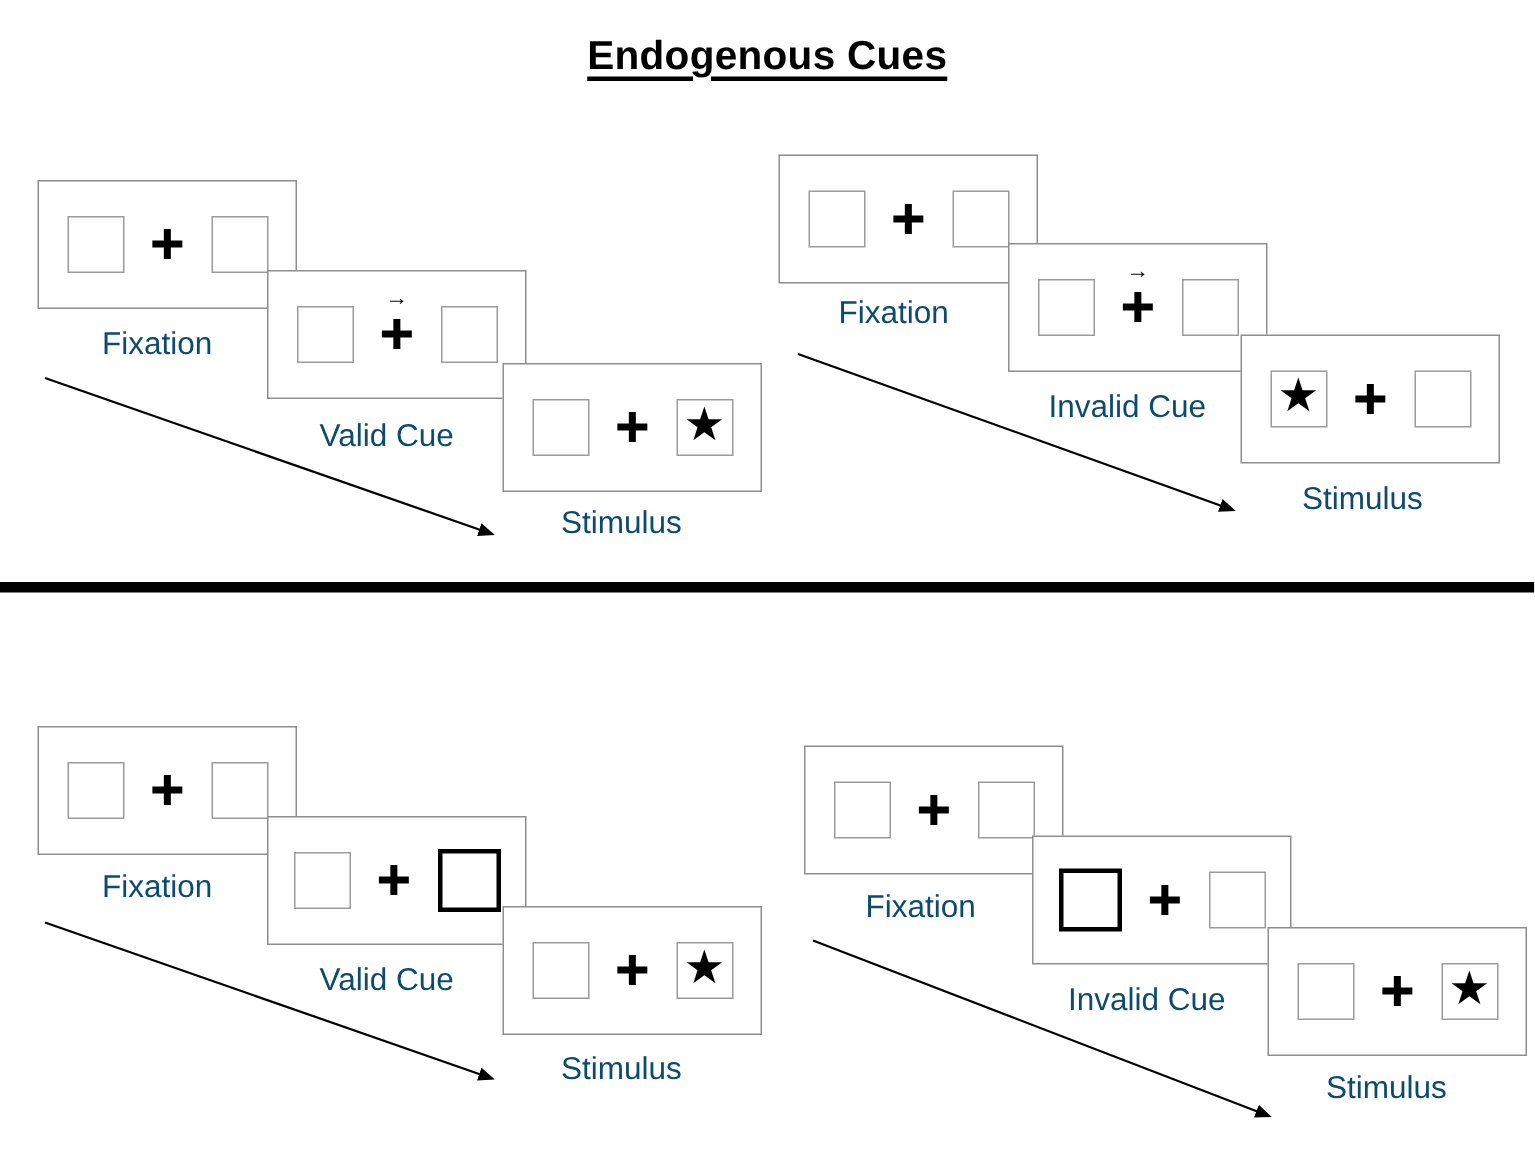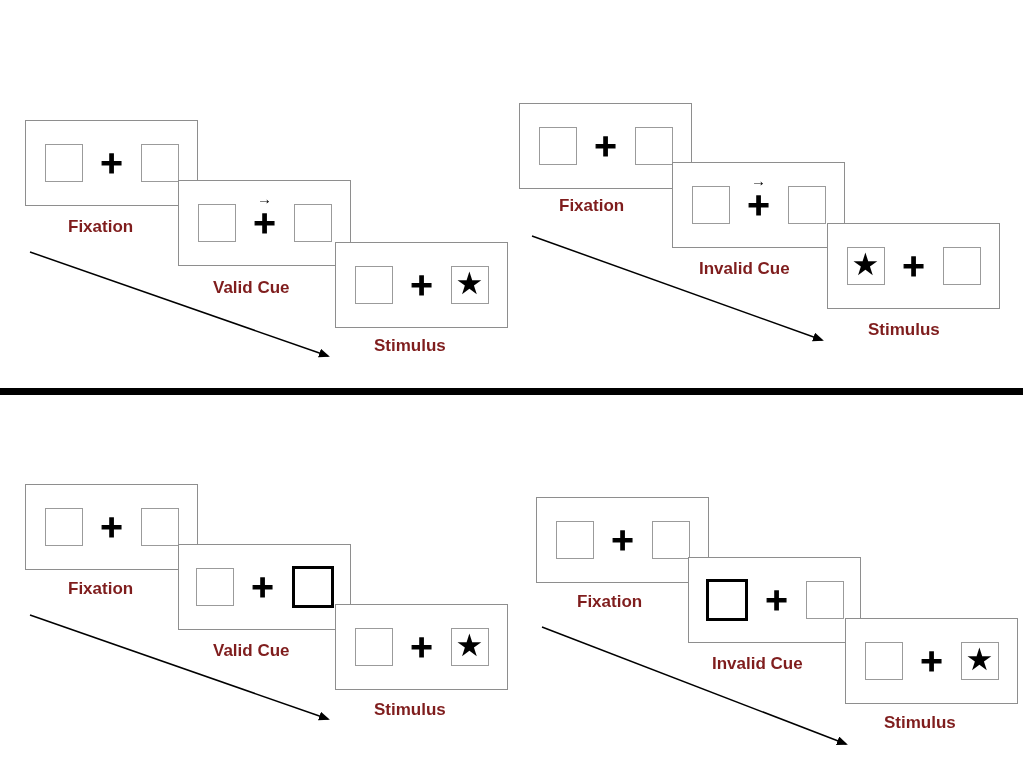--- a/index.html
+++ b/index.html
@@ -7,41 +7,42 @@
   .section-title{position:absolute;left:0;width:100%;text-align:center;font-weight:bold;font-size:27px;color:#000;
     text-decoration:underline;text-decoration-thickness:2.5px;text-underline-offset:5px;letter-spacing:0.2px;}
   .panel{position:absolute;width:171px;height:84px;background:#fff;border:1px solid #8e8e8e;
     display:flex;align-items:center;justify-content:center;gap:16px;}
   .sq{width:36px;height:36px;border:1px solid #9b9b9b;background:#fff;display:flex;align-items:center;justify-content:center;flex:none;}
   .sq.bold{border:3px solid #000;}
   .star{font-family:"DejaVu Sans",sans-serif;font-size:31px;line-height:1;color:#000;margin-top:-3px;}
   .plus-wrap{position:relative;width:26px;height:36px;display:flex;align-items:center;justify-content:center;flex:none;}
   .plus{font-family:"DejaVu Sans",sans-serif;font-size:30px;font-weight:bold;line-height:1;color:#000;-webkit-text-stroke:1.2px #000;}
   .cue-arrow{position:absolute;top:-14px;left:50%;transform:translateX(-50%);font-size:15px;font-weight:bold;line-height:1;color:#000;}
-  .step-label{position:absolute;font-weight:bold;font-size:17px;line-height:1.2;color:#7f1d1d;white-space:nowrap;}
+  .step-label{position:absolute;font-weight:normal;font-size:21px;line-height:1.2;color:#0c4a6e;white-space:nowrap;}
   .divider{position:absolute;left:0;top:388px;width:1023px;height:7px;background:#000;}
   .arrow-layer{position:absolute;left:0;top:0;pointer-events:none;z-index:0;}
 </style>
 </head>
 <body>
 
 <div class="stage">
 
   <svg class="arrow-layer" width="1023" height="767">
     <defs>
       <marker id="ah" markerWidth="14" markerHeight="12" refX="9" refY="4.5" orient="auto" markerUnits="userSpaceOnUse">
         <path d="M0,0 L11,4.5 L0,9 Z" fill="#000"></path>
       </marker>
     </defs>
     <line x1="30" y1="252" x2="328" y2="356" stroke="#000" stroke-width="1.5" marker-end="url(#ah)"></line>
     <line x1="532" y1="236" x2="822" y2="340" stroke="#000" stroke-width="1.5" marker-end="url(#ah)"></line>
     <line x1="30" y1="615" x2="328" y2="719" stroke="#000" stroke-width="1.5" marker-end="url(#ah)"></line>
     <line x1="542" y1="627" x2="846" y2="744" stroke="#000" stroke-width="1.5" marker-end="url(#ah)"></line>
   </svg>
 
+  <div class="section-title" style="top:22px;">Endogenous Cues</div>
 
   <div class="divider"></div>
 
   <div class="panel" style="left:25px;top:120px;z-index:1">
     <span class="sq"></span>
     <span class="plus-wrap">
       <span class="plus">+</span>
     </span>
     <span class="sq"></span>
   </div>

